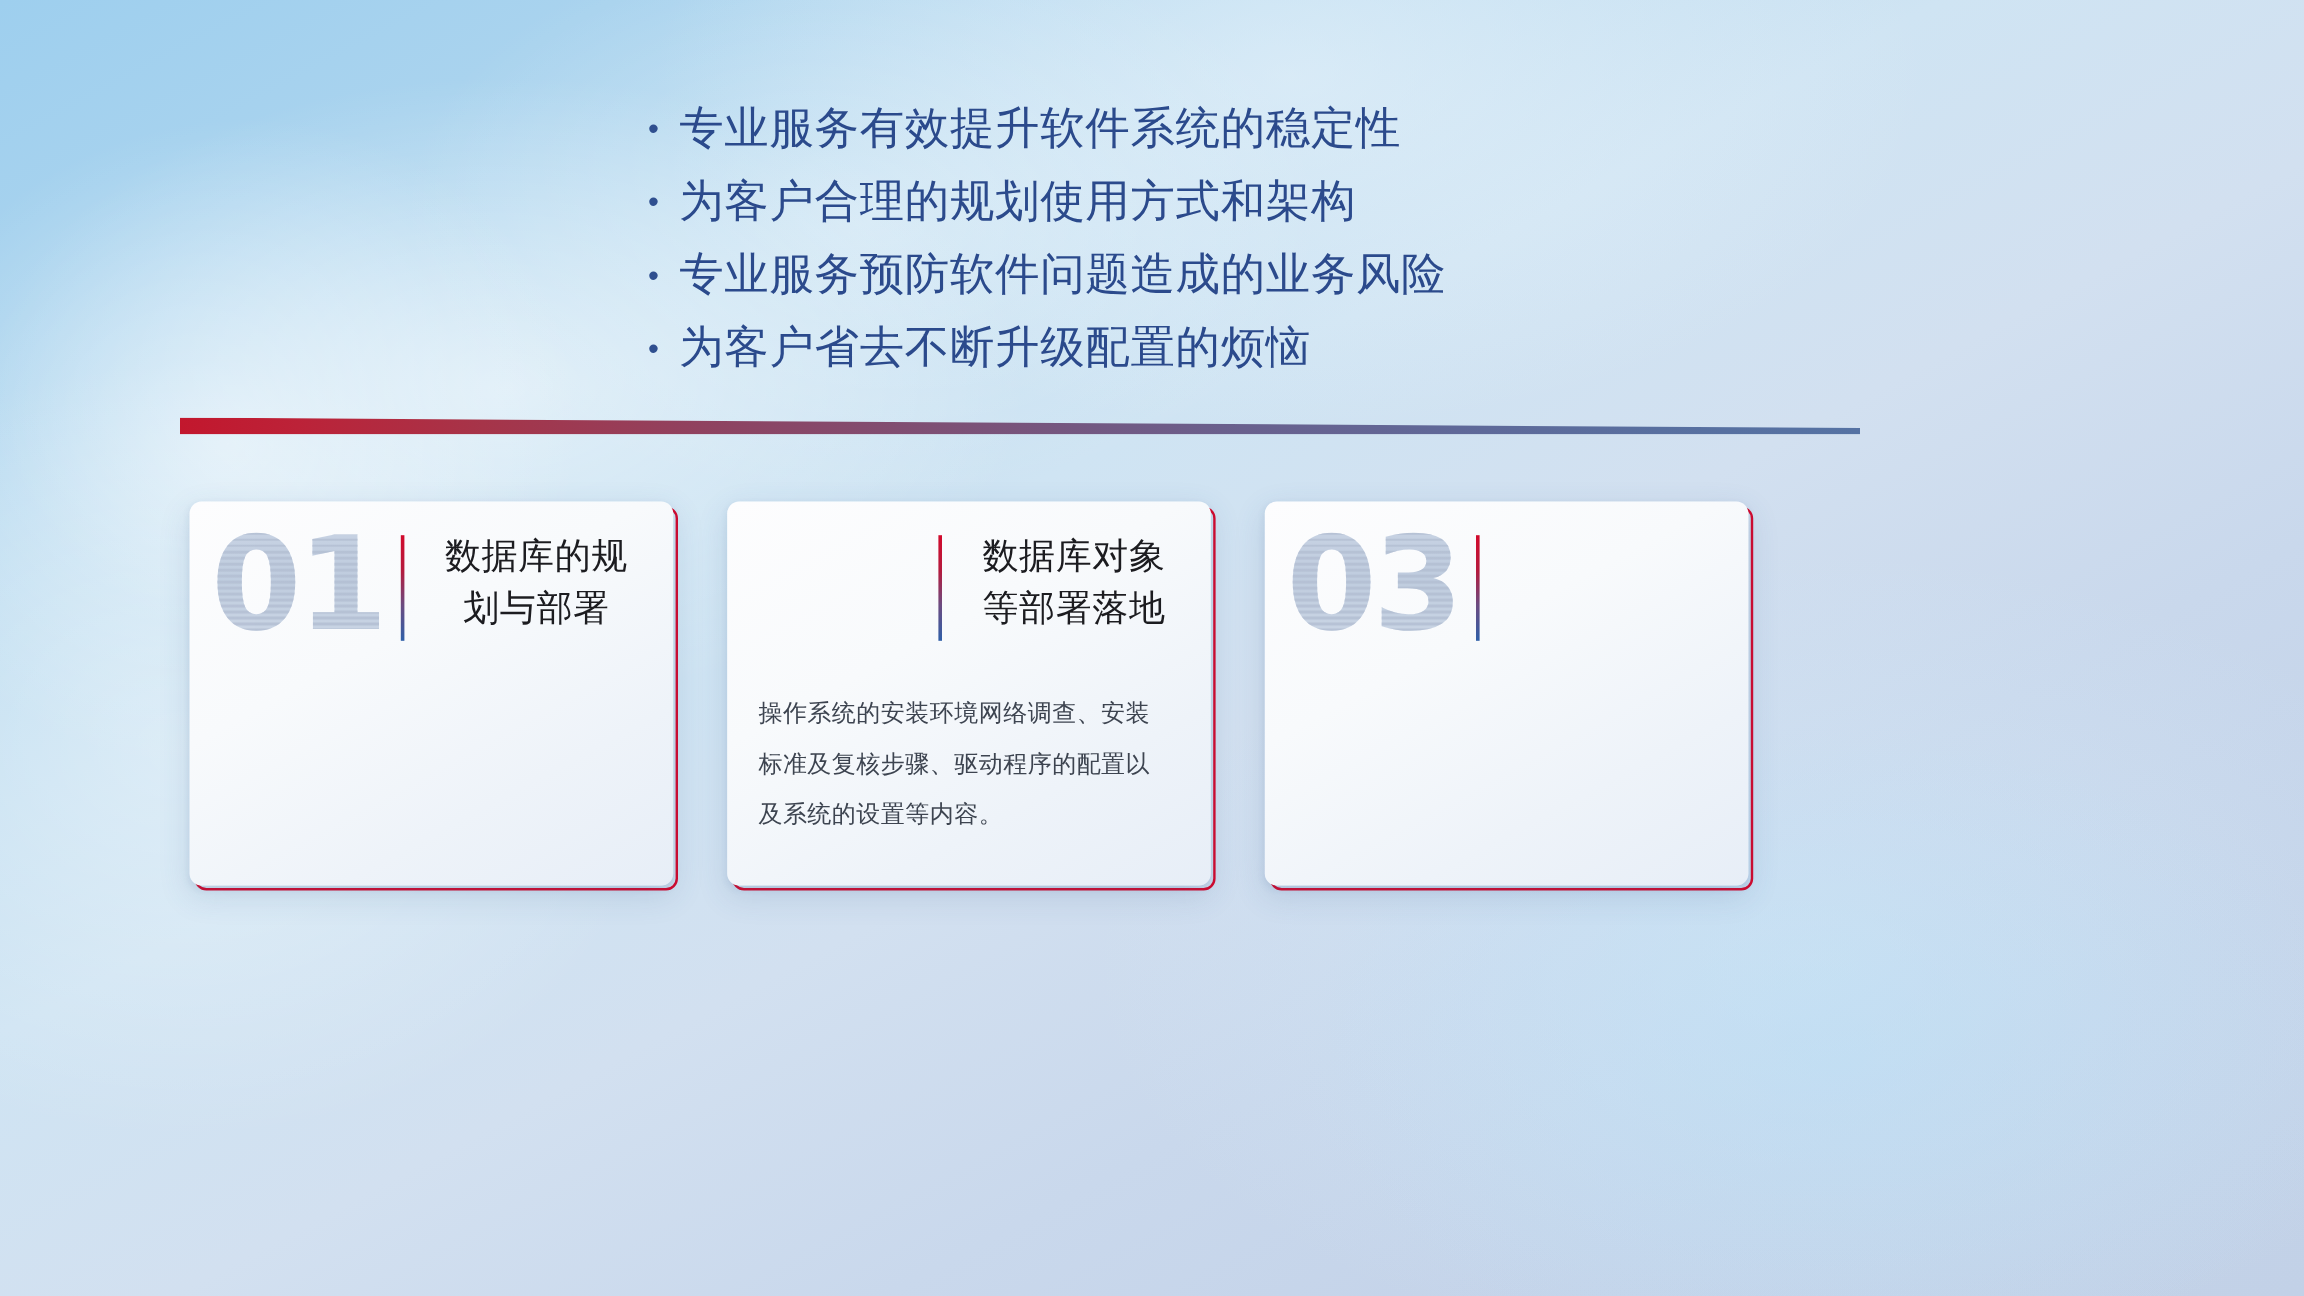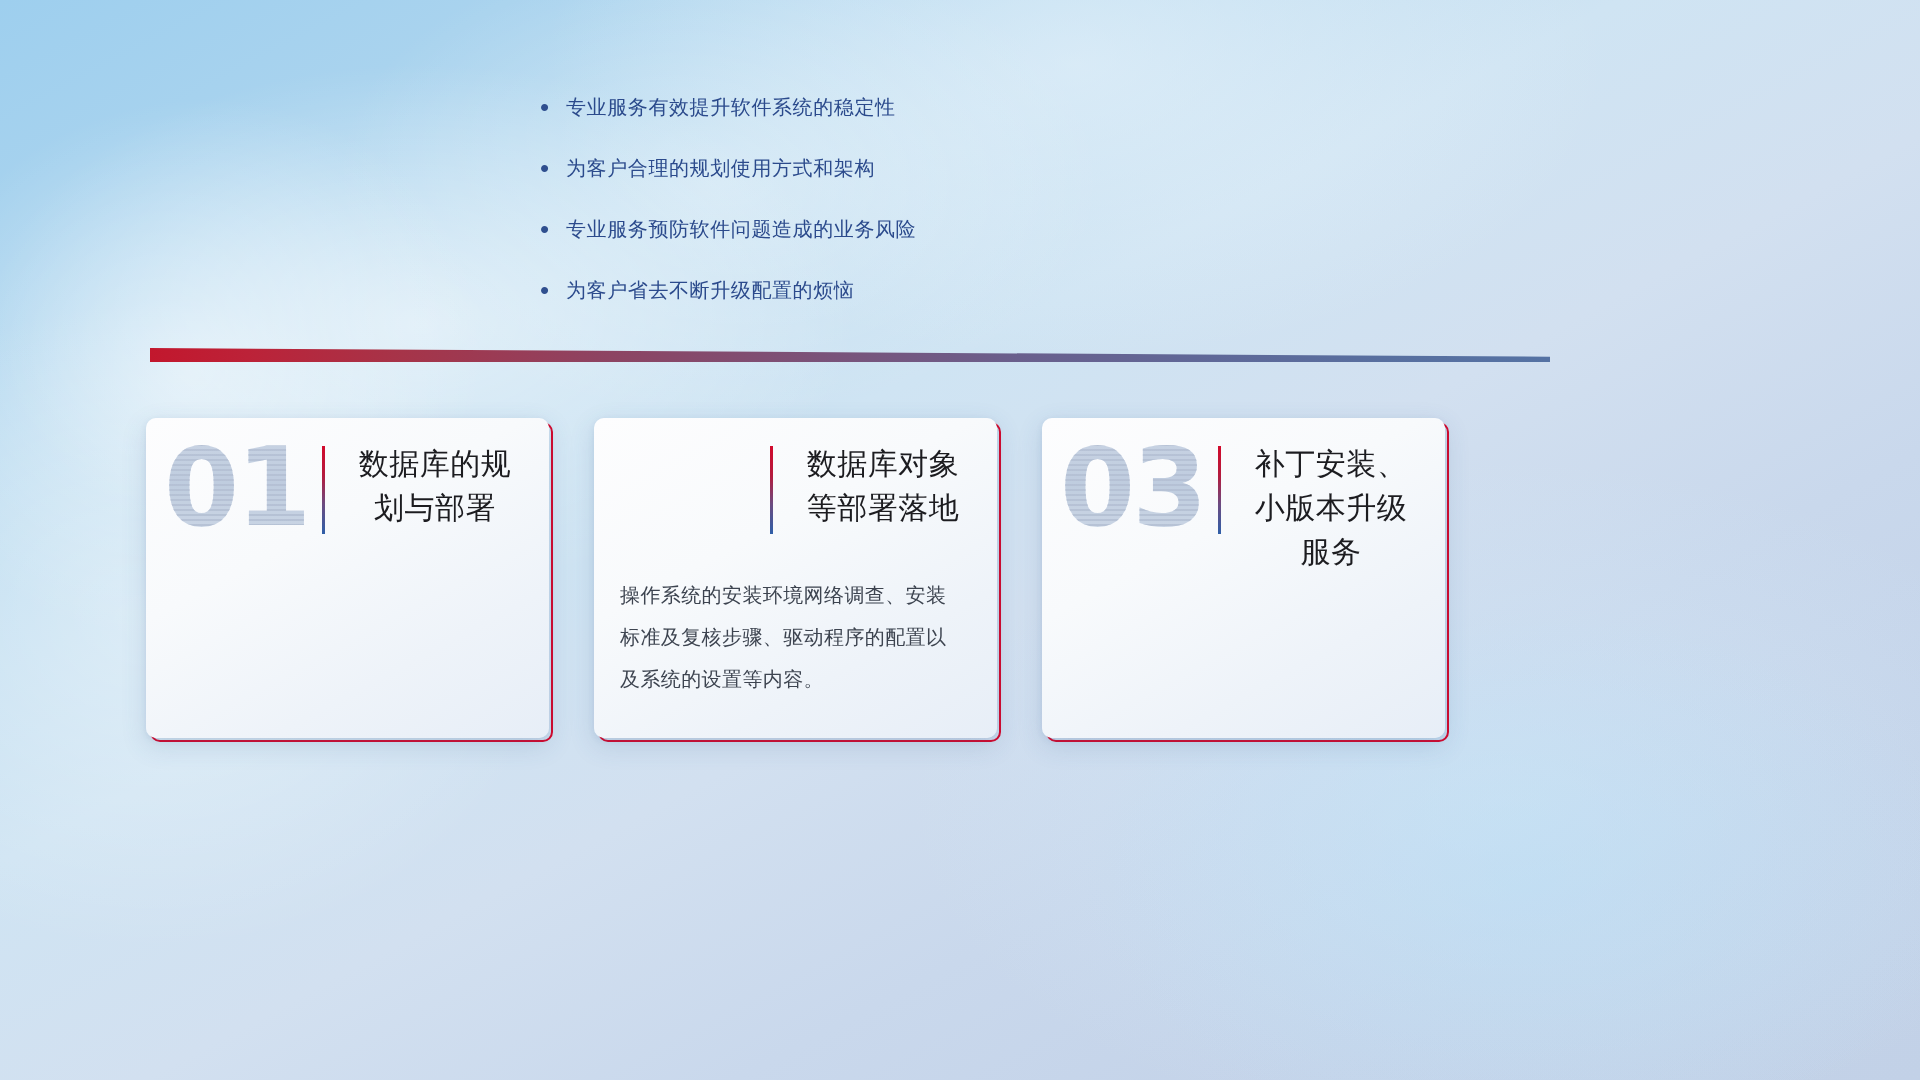--- a/index.html
+++ b/index.html
@@ -56,21 +56,21 @@
   }
   .bullet-dot {
     width:26px;
     flex:0 0 26px;
     color:#2f4f8f;
     font-size:26px;
     line-height:38px;
     text-align:left;
   }
   .bullet-text {
-    font-size:20px;
+    font-size:37px;
     line-height:38px;
     color:#2b4a8c;
     letter-spacing:0.6px;
     white-space:nowrap;
   }
 
   
   .divider-wrap {
     position:absolute;
     left:150px; top:348px;
@@ -89,21 +89,21 @@
       #6a5f8c 62%,
       #5f6898 76%,
       #586f9f 88%,
       #5572a3 100%);
     clip-path:polygon(0% 0%, 100% 62%, 100% 100%, 0% 100%);
   }
 
   
   .cards {
     position:absolute;
-    left:150px; top:422px;
+    left:162px; top:422px;
     width:1400px; height:320px;
     display:flex;
     gap:45px;
   }
   .card {
     position:relative;
     width:403px;
     height:320px;
     border-radius:10px;
   }
@@ -242,19 +242,18 @@
     </div>
   </div>
 
   <div class="card">
     <div class="card-accent"></div>
     <div class="card-surface">
       <div class="card-inner">
         <div class="card-num">03</div>
         <div class="card-head">
           <div class="head-bar"></div>
-          <div class="card-title">补丁安装、小版本升级服务</div>
         </div>
       </div>
     </div>
   </div>
 
 </div>
 
 </body></html>

